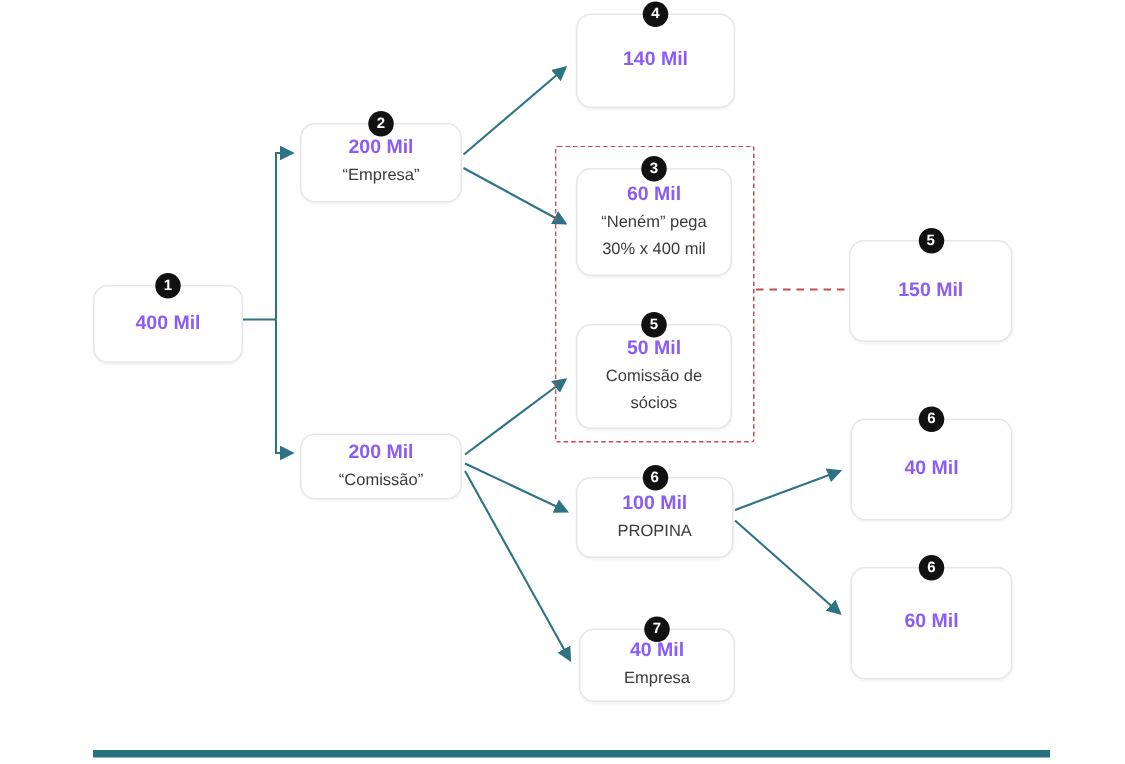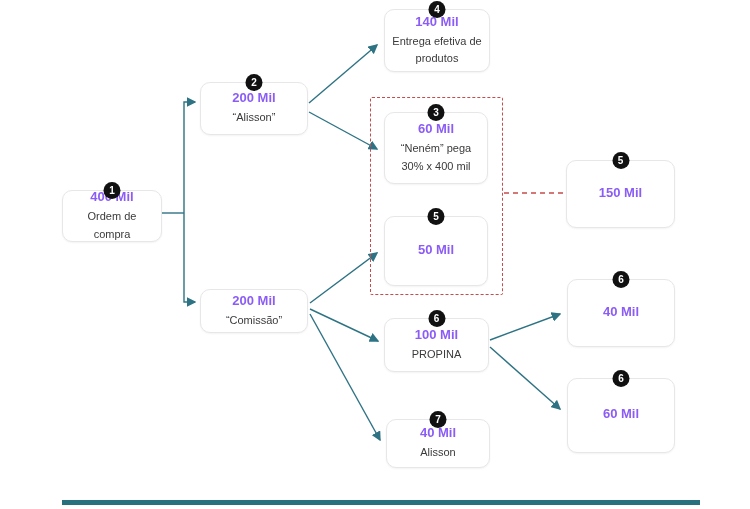--- a/index.html
+++ b/index.html
@@ -67,46 +67,45 @@
       <path d="M490,347 L560,409" marker-end="url(#arrow)"></path>
     </g>
     <path d="M504,193 L563,193" stroke="#c84b4b" stroke-width="1.4" stroke-dasharray="5,4" fill="none"></path>
   </svg>
 
   <div class="dashed-box"></div>
 
   <div class="node n-order">
     <div class="badge">1</div>
     <div class="title">400 Mil</div>
-    <div class="desc">Ordem de compra</div>
   </div>
 
   <div class="node n-entrega">
     <div class="badge">2</div>
     <div class="title">200 Mil</div>
-    <div class="desc">“Alisson”</div>
+    <div class="desc">“Empresa”</div>
   </div>
 
   <div class="node n-efetiva">
     <div class="badge">4</div>
     <div class="title">140 Mil</div>
-    <div class="desc">Entrega efetiva de
-produtos</div>
   </div>
 
   <div class="node n-nenem">
     <div class="badge">3</div>
     <div class="title">60 Mil</div>
     <div class="desc">“Neném” pega
 30% x 400 mil</div>
   </div>
 
   <div class="node n-socios">
     <div class="badge">5</div>
     <div class="title">50 Mil</div>
+    <div class="desc">Comissão de
+sócios</div>
   </div>
 
   <div class="node n-total">
     <div class="badge">5</div>
     <div class="title">150 Mil</div>
   </div>
 
   <div class="node n-comissao">
     <div class="title">200 Mil</div>
     <div class="desc">“Comissão”</div>
@@ -124,17 +123,17 @@
   </div>
 
   <div class="node n-alisson">
     <div class="badge">6</div>
     <div class="title">60 Mil</div>
   </div>
 
   <div class="node n-empresa">
     <div class="badge">7</div>
     <div class="title">40 Mil</div>
-    <div class="desc">Alisson</div>
+    <div class="desc">Empresa</div>
   </div>
 
   <div class="accent-bar"></div>
 </div>
 
 </body></html>

